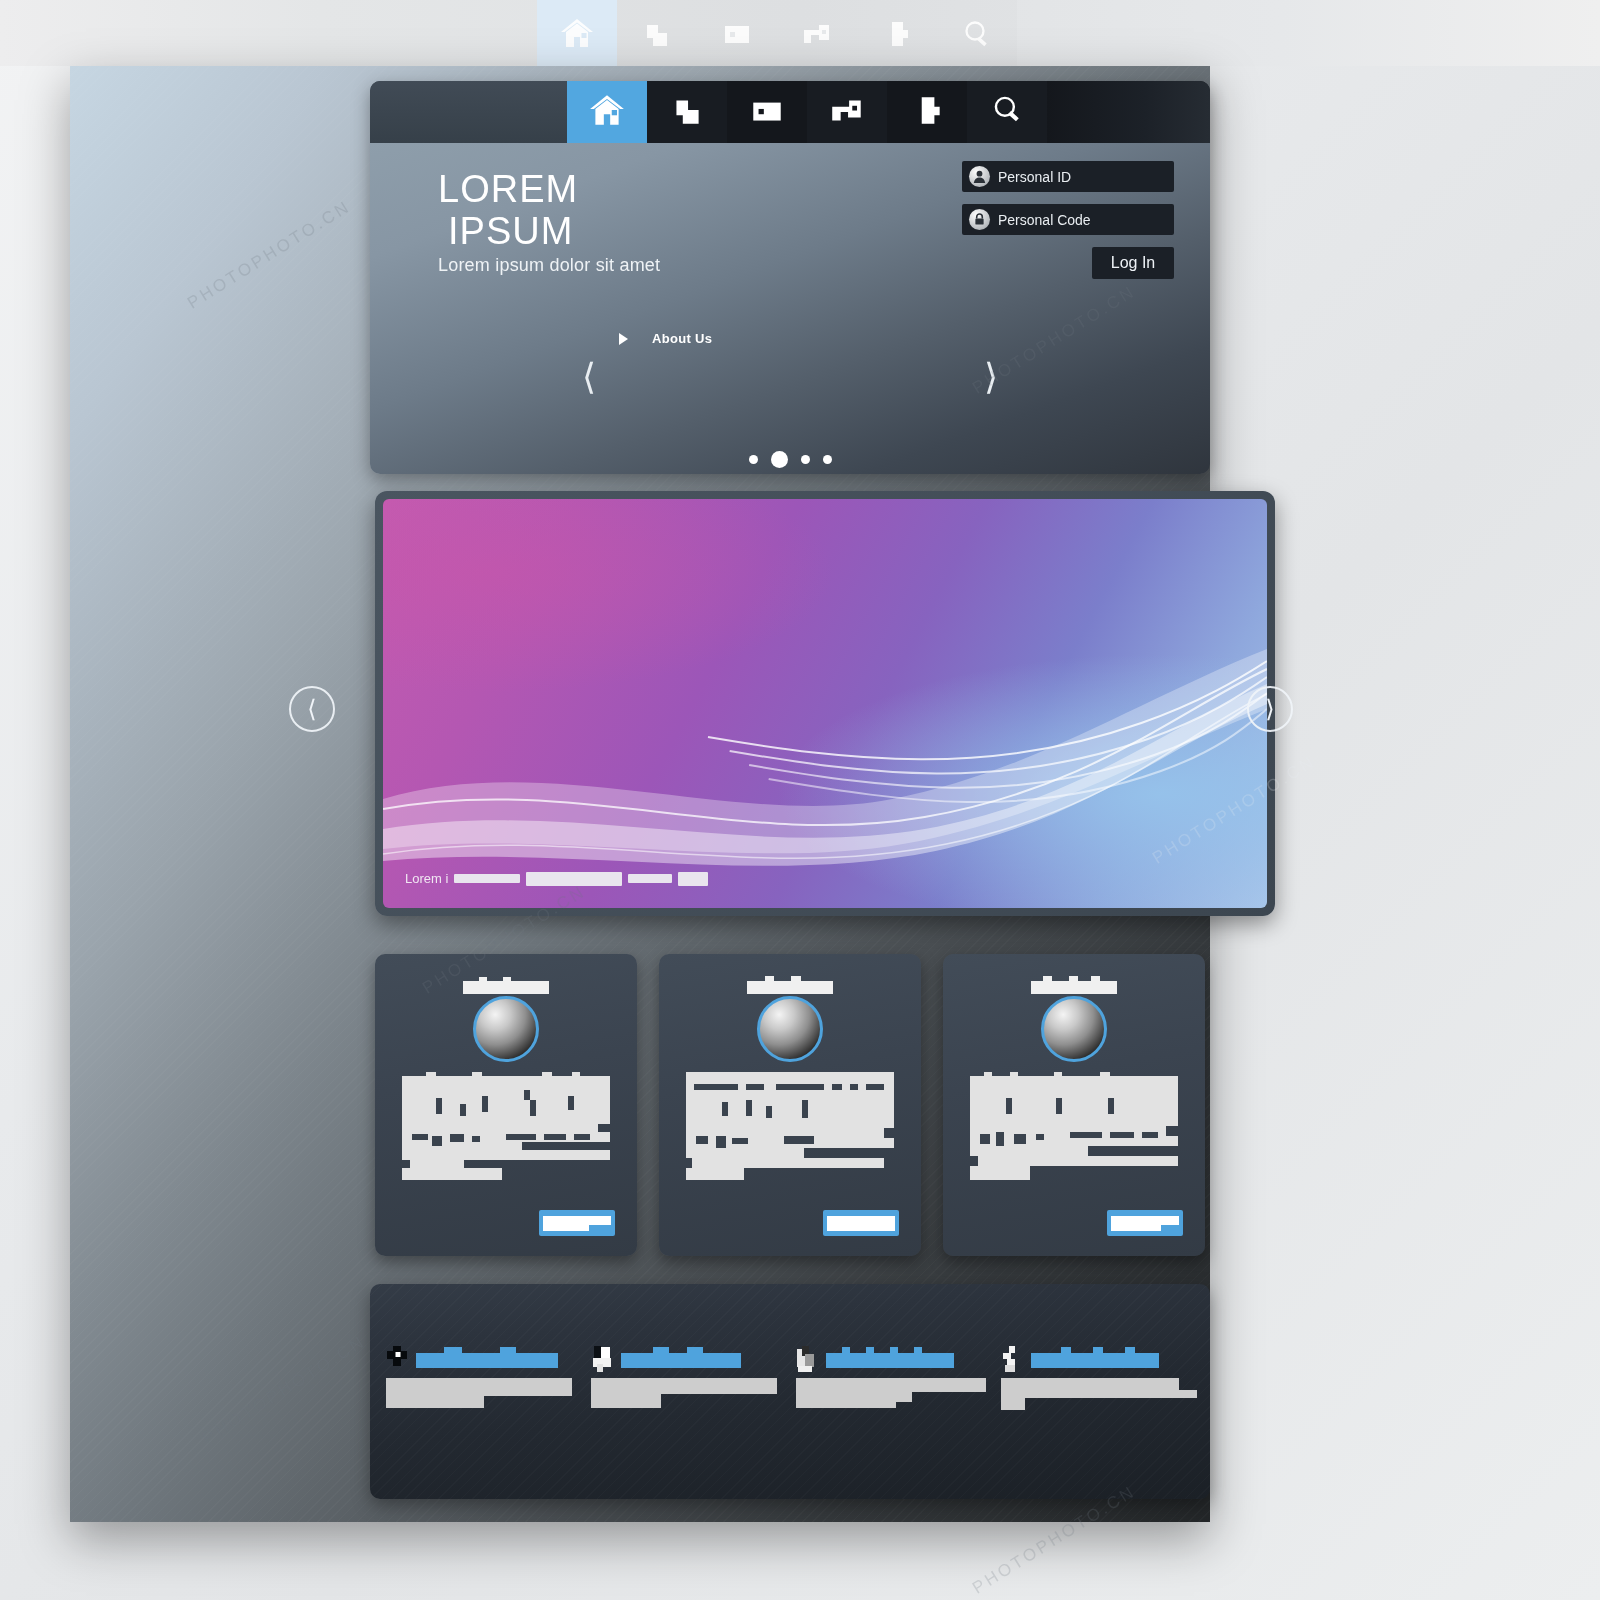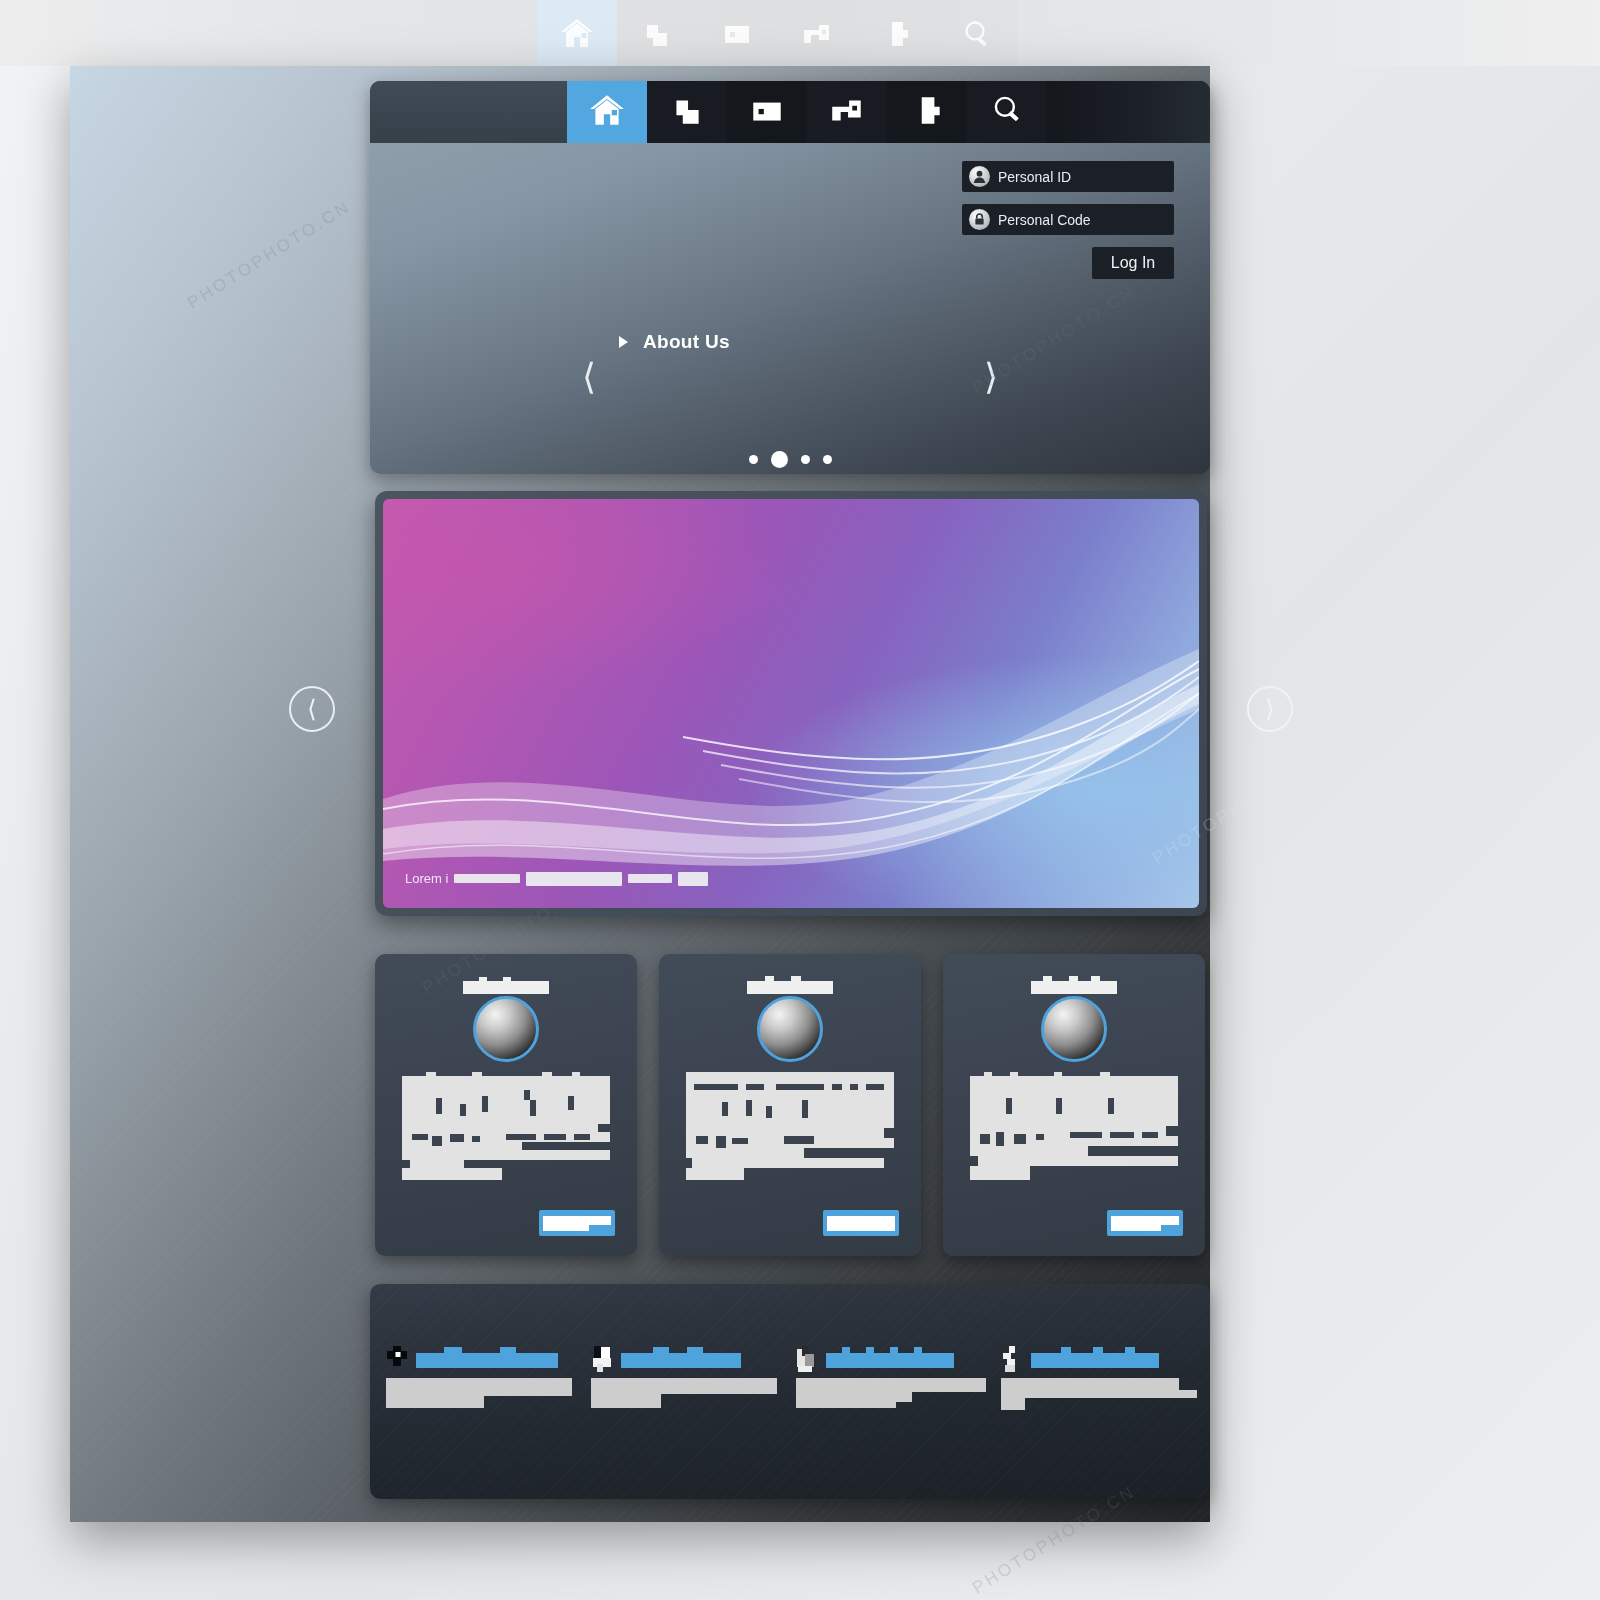--- a/index.html
+++ b/index.html
@@ -56,36 +56,36 @@
     padding-left:7px;margin-bottom:12px;cursor:text;}
   .field .ic{width:21px;height:21px;border-radius:50%;flex:0 0 auto;margin-right:8px;
     display:flex;align-items:center;justify-content:center;
     background:radial-gradient(circle at 35% 28%,#fdfdfd,#b9bdc1 70%,#8d9297);}
   .field .ph{font-size:14px;color:#e9edf1;}
   .loginbtn{float:right;width:82px;height:32px;background:#1b2027;border:none;border-radius:2px;
     color:#eef2f6;font-size:16px;font-family:inherit;cursor:pointer;}
 
   .about{position:absolute;left:0;top:188px;width:840px;}
   .about-inner{position:absolute;left:249px;top:0;width:320px;}
-  .about-title{font-size:19px;font-weight:700;color:#fff;letter-spacing:.3px;
-    display:flex;align-items:center;gap:15px;}
+  .about-title{font-size:13px;font-weight:700;color:#fff;letter-spacing:.3px;
+    display:flex;align-items:center;gap:24px;}
   .tri{width:0;height:0;border-left:9px solid #fff;border-top:6px solid transparent;border-bottom:6px solid transparent;}
   .about-text{margin-top:11px;font-size:11.5px;line-height:16.5px;color:#eaeff3;font-weight:600;}
   .chev{position:absolute;top:28px;font-size:36px;color:#e9eef2;font-weight:300;cursor:pointer;
     line-height:36px;}
   .chev.l{left:212px;}
   .chev.r{right:212px;}
   .dots{position:absolute;left:0;top:120px;width:840px;display:flex;justify-content:center;
     align-items:center;gap:13px;}
   .dot{width:9px;height:9px;border-radius:50%;background:#fff;cursor:pointer;}
   .dot.active{width:17px;height:17px;}
 
   
   .heroWrap{position:absolute;left:305px;top:425px;width:832px;height:425px;}
-  .hero{position:absolute;left:0;top:0;width:832px;height:425px;border-radius:12px;
+  .hero{position:absolute;left:0;top:0;width:900px;height:425px;border-radius:12px;
     background:linear-gradient(135deg,#4a5560 0%,#3c4650 100%);padding:8px;box-sizing:border-box;
     box-shadow:0 8px 22px rgba(0,0,0,0.4);text-align:center;}
   .heroimg{position:relative;width:100%;height:100%;border-radius:6px;overflow:hidden;
     background:
       radial-gradient(ellipse 70% 55% at 88% 72%, rgba(150,195,235,0.95) 0%, rgba(150,195,235,0) 62%),
       radial-gradient(ellipse 60% 45% at 12% 18%, rgba(200,86,170,0.55) 0%, rgba(200,86,170,0) 65%),
       linear-gradient(118deg,#c45bb0 0%,#b457b2 18%,#9c56b8 38%,#8763bf 55%,#7b7ecb 70%,#8fa8dd 85%,#a9c6ea 100%);}
   .hero svg.waves{position:absolute;left:0;top:0;width:100%;height:100%;}
   .heroCaption{position:absolute;left:22px;bottom:22px;display:flex;align-items:center;gap:6px;}
   .capText{font-size:13px;color:#f0e6f2;}
@@ -232,20 +232,25 @@
                   <rect x="-1.5" y="-2" width="10" height="4" fill="#fff" transform="translate(21.5,20.5) rotate(42)"></rect>
                 </svg>
           </span>
         </div>
 
         <div class="navrest"></div>
       </div>
 
       <div class="headbody">
 
+        <div class="brand">
+          <div class="brand-l1">LOREM</div>
+          <div class="brand-l2">IPSUM</div>
+          <div class="brand-sub">Lorem ipsum dolor sit amet</div>
+        </div>
 
         <div class="loginbox">
           <div class="field">
             <span class="ic">
               <svg width="15" height="15" viewBox="0 0 16 16">
                     <circle cx="8" cy="5" r="3.1" fill="#2b3138"></circle>
                     <path d="M1.9 15 C2.6 10.6 5 9 8 9 C11 9 13.4 10.6 14.1 15 Z" fill="#2b3138"></path>
                   </svg>
             </span>
             <span class="ph">Personal ID</span>

